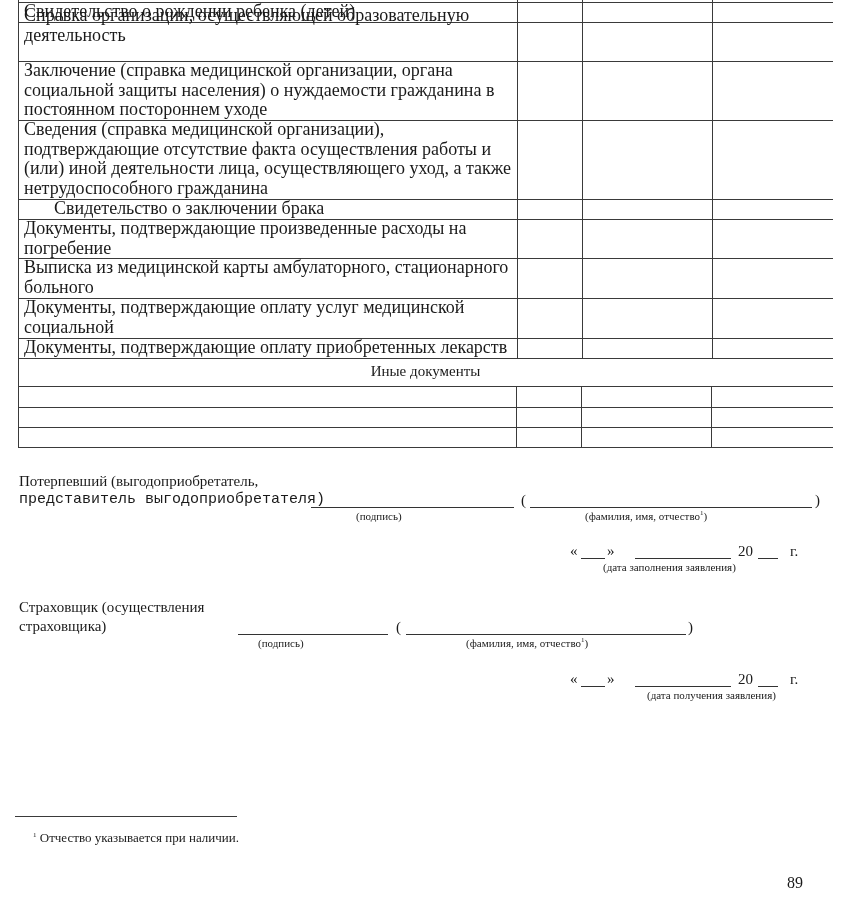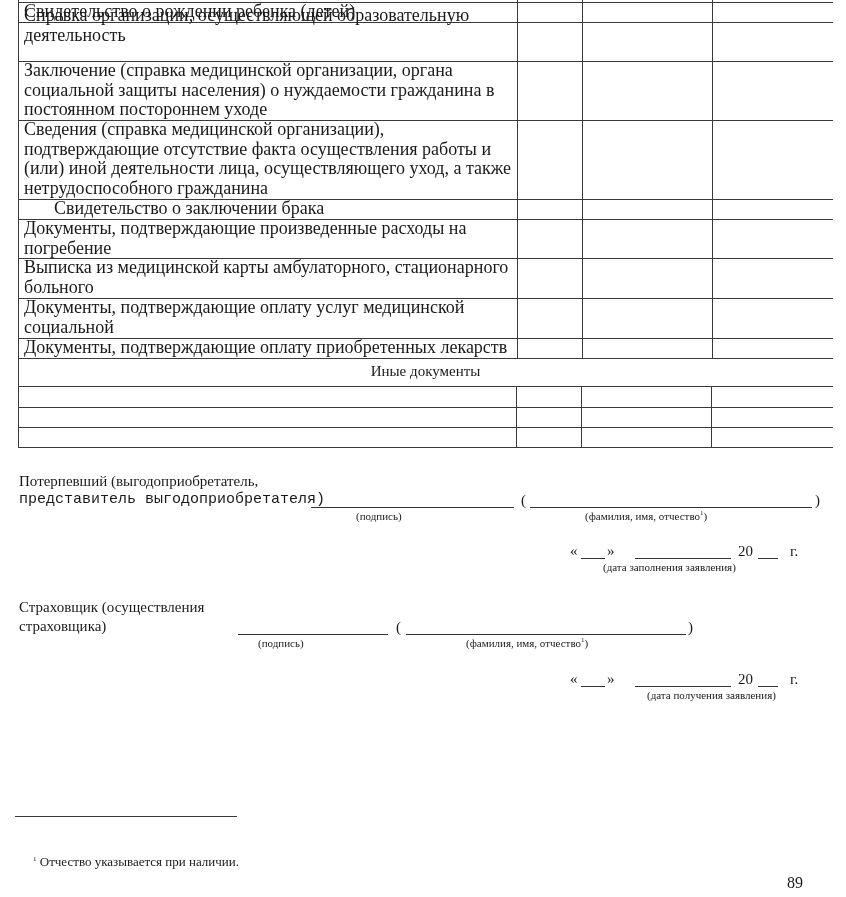--- a/index.html
+++ b/index.html
@@ -93,15 +93,15 @@
   <div class="uline" style="left:581px;width:24px;top:686px;"></div>
   <div class="txt" style="left:607px;top:669px;">»</div>
   <div class="uline" style="left:635px;width:96px;top:686px;"></div>
   <div class="txt" style="left:738px;top:669px;">20</div>
   <div class="uline" style="left:758px;width:20px;top:686px;"></div>
   <div class="txt" style="left:790px;top:669px;">г.</div>
   <div class="small" style="left:607px;top:689px;margin-left:40px;">(дата получения заявления)</div>
 </div>
 
 <div class="hl" style="left:15px;width:222px;top:816px;border-top-width:1.5px;"></div>
-<div class="txt" style="left:33px;top:828px;font-size:13px;margin-top:24px;"><sup>1</sup> <span>Отчество указывается при наличии.</span></div>
+<div class="txt" style="left:33px;top:828px;font-size:13px;"><sup>1</sup> <span>Отчество указывается при наличии.</span></div>
 
 <div class="txt" style="left:787px;top:873px;font-size:16px;">89</div>
 
 </body></html>

